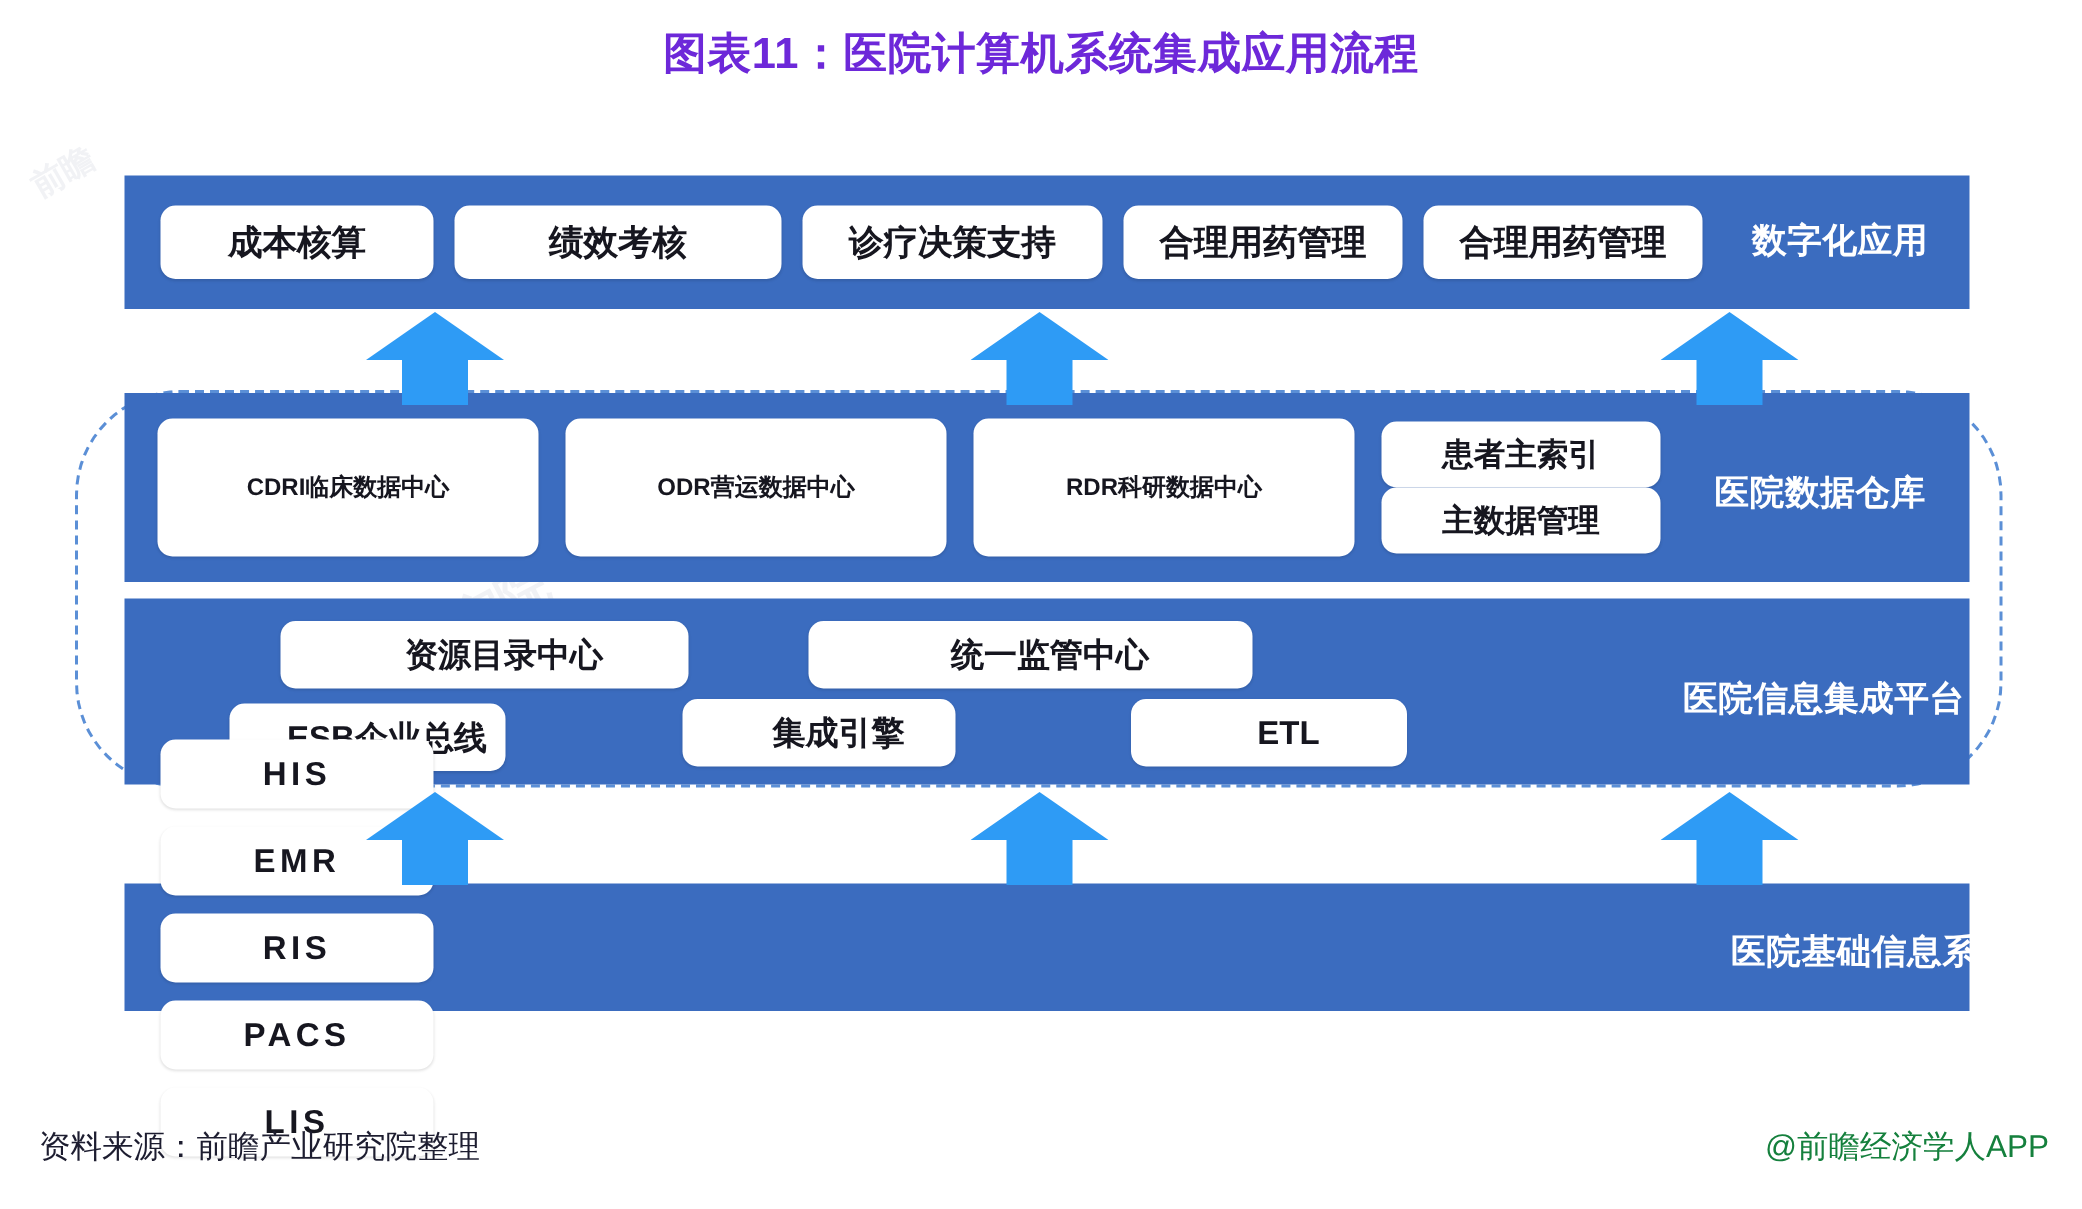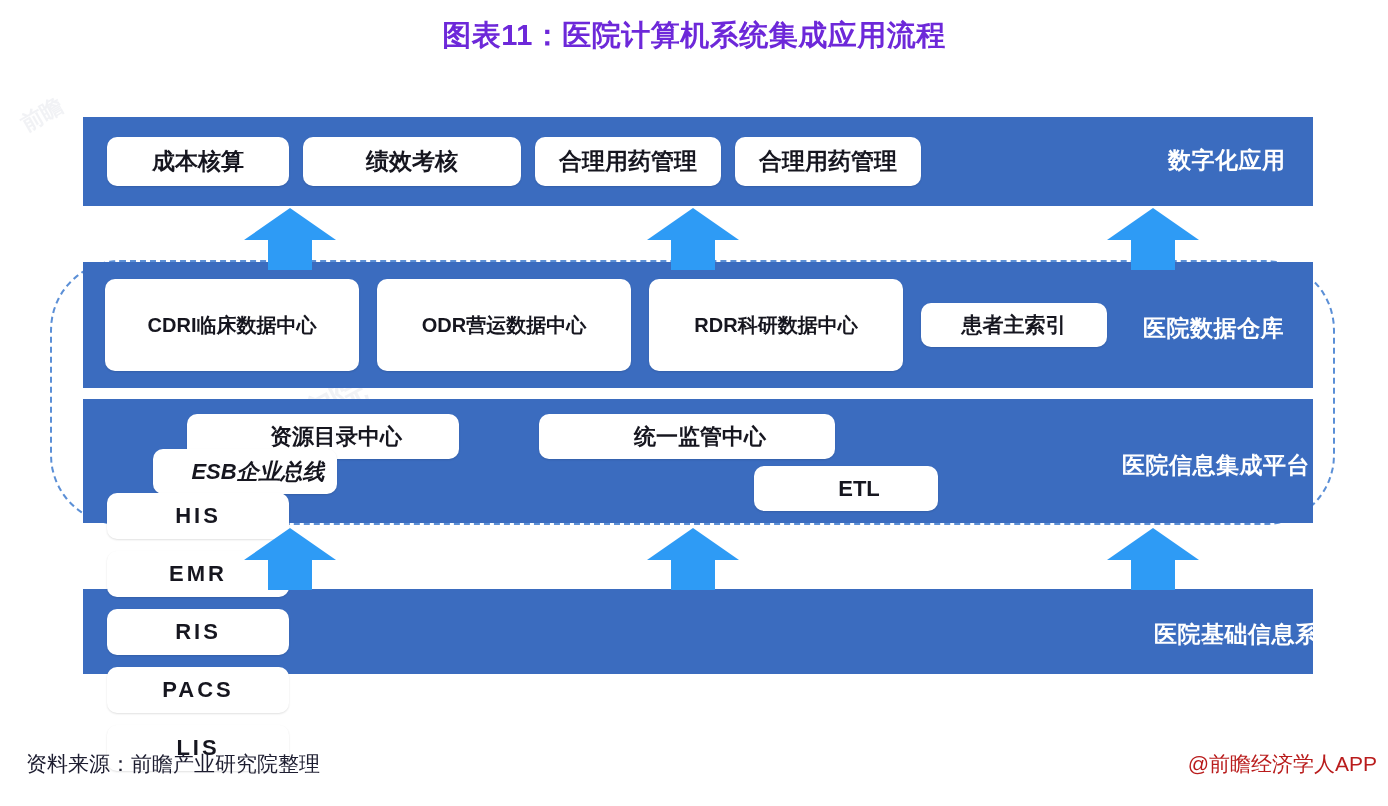--- a/index.html
+++ b/index.html
@@ -101,21 +101,21 @@
   
   .r2 .chips {
     display: flex;
     align-items: center;
     gap: 18px;
     margin-left: 22px;
   }
   .r2 .chip.big {
     height: 92px;
     width: 254px;
-    font-size: 20px;
+    font-size: 16px;
   }
   .r2 .stack {
     display: flex;
     flex-direction: column;
     gap: 0;
   }
   .r2 .stack .chip {
     height: 44px;
     width: 186px;
     font-size: 21px;
@@ -128,21 +128,21 @@
     height: 124px;
   }
   .r3 .chip {
     position: absolute;
     height: 45px;
     font-size: 22px;
     padding-left: 26px;
   }
   .r3 .c-res  { left: 104px; top: 15px;  width: 272px; }
   .r3 .c-sup  { left: 456px; top: 15px;  width: 296px; }
-  .r3 .c-esb  { left: 70px;  top: 50px;  width: 184px; font-style: italic; }
+  .r3 .c-esb  { left: 70px;  top: 70px;  width: 184px; }
   .r3 .c-eng  { left: 372px; top: 67px;  width: 182px; }
   .r3 .c-etl  { left: 671px; top: 67px;  width: 184px; }
 
   
   .r4 .chips {
     display: flex;
     align-items: center;
     gap: 12px;
     margin-left: 24px;
     flex-direction: column;
@@ -186,24 +186,24 @@
   
   .footer-left {
     position: absolute;
     left: 26px;
     top: 750px;
     font-size: 21px;
     color: #1d1d30;
   }
   .footer-right {
     position: absolute;
-    right: 11px;
+    right: 22px;
     top: 750px;
     font-size: 21px;
-    color: #b91c1c;
+    color: #15803d;
   }
 
   
   .wm {
     position: absolute;
     color: rgba(120,130,160,0.10);
     font-size: 34px;
     font-weight: bold;
     pointer-events: none;
     user-select: none;
@@ -225,43 +225,46 @@
   <div class="wm wm-2">前瞻产业研究院</div>
   <div class="wm wm-3">前瞻产业研究院</div>
   <div class="wm wm-1">前瞻产业研究院</div>
 
   <div class="dashed-group"></div>
 
   <div class="band r1">
     <div class="chips">
       <div class="chip w1">成本核算</div>
       <div class="chip w2">绩效考核</div>
+      <div class="chip w3">诊疗决策支持</div>
       <div class="chip w4">合理用药管理</div>
       <div class="chip w5">合理用药管理</div>
     </div>
   </div>
   <div class="band-label lbl-r1">数字化应用</div>
 
   <div class="band r2">
     <div class="chips">
       <div class="chip big">CDRI临床数据中心</div>
       <div class="chip big">ODR营运数据中心</div>
       <div class="chip big">RDR科研数据中心</div>
       <div class="stack">
         <div class="chip">患者主索引</div>
+        <div class="chip">主数据管理</div>
       </div>
     </div>
   </div>
   <div class="band-label lbl-r2">医院数据仓库</div>
 
   <div class="band r3">
     <div class="inner">
       <div class="chip c-res">资源目录中心</div>
       <div class="chip c-sup">统一监管中心</div>
       <div class="chip c-esb">ESB企业总线</div>
+      <div class="chip c-eng">集成引擎</div>
       <div class="chip c-etl">ETL</div>
     </div>
   </div>
   <div class="band-label lbl-r3">医院信息集成平台</div>
 
   <div class="band r4">
     <div class="chips">
       <div class="chip">HIS</div>
       <div class="chip">EMR</div>
       <div class="chip">RIS</div>

